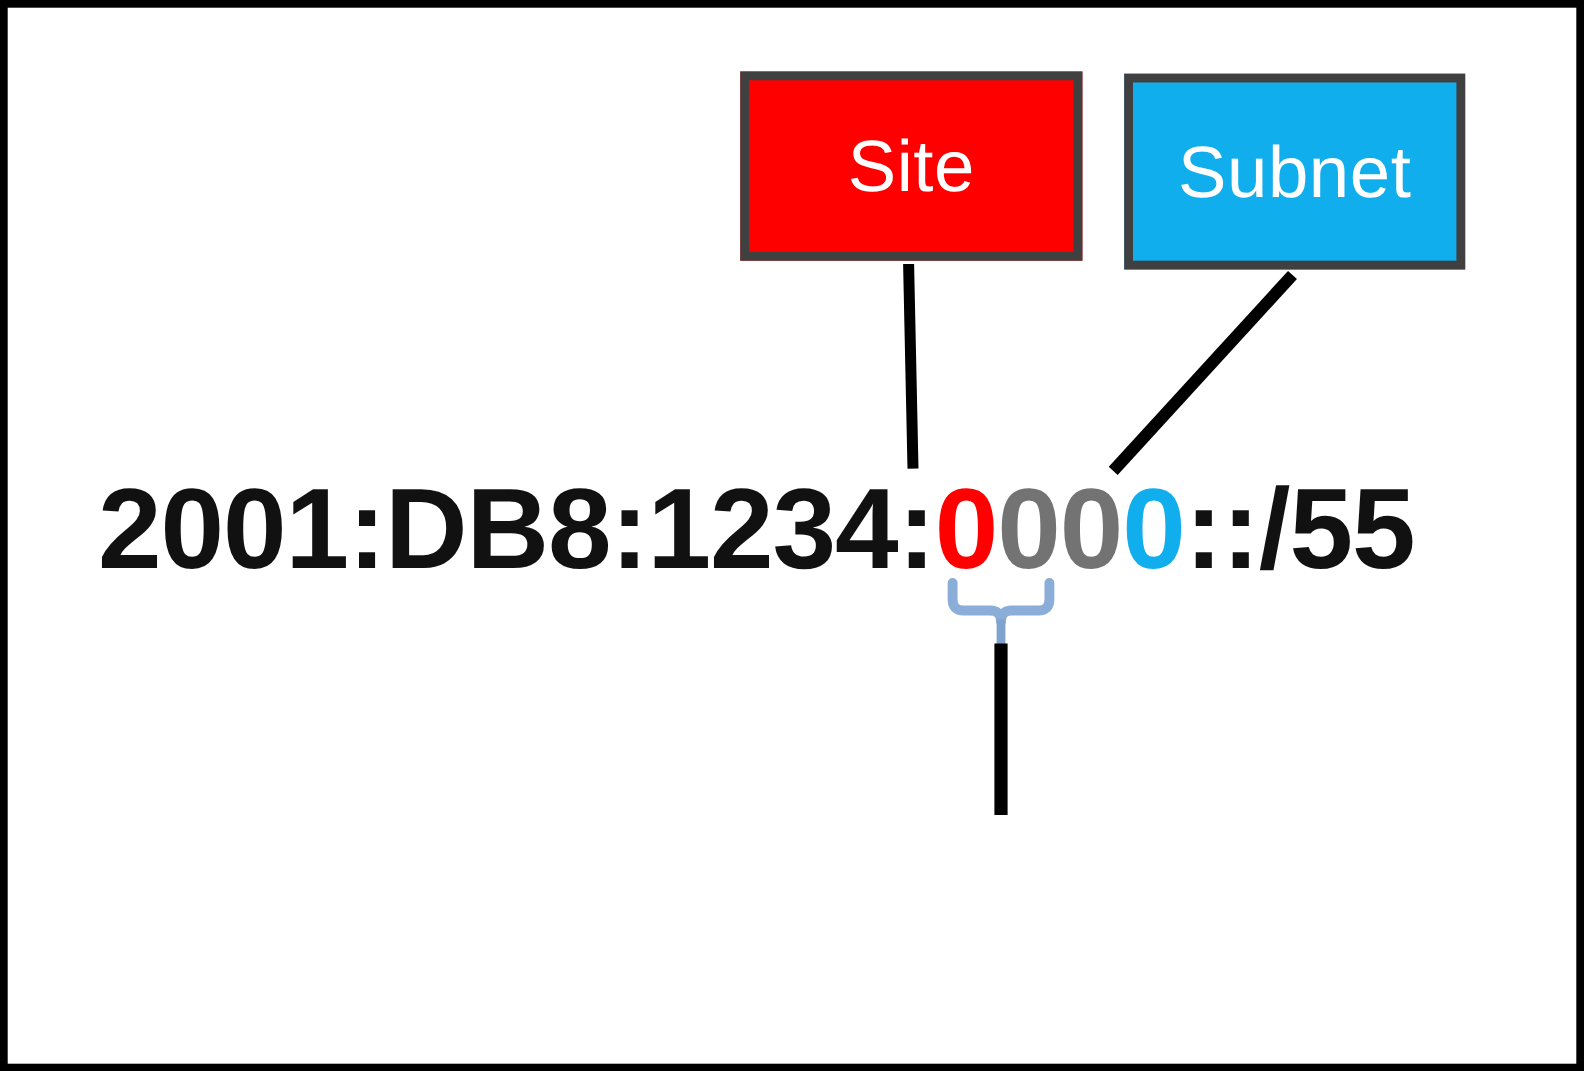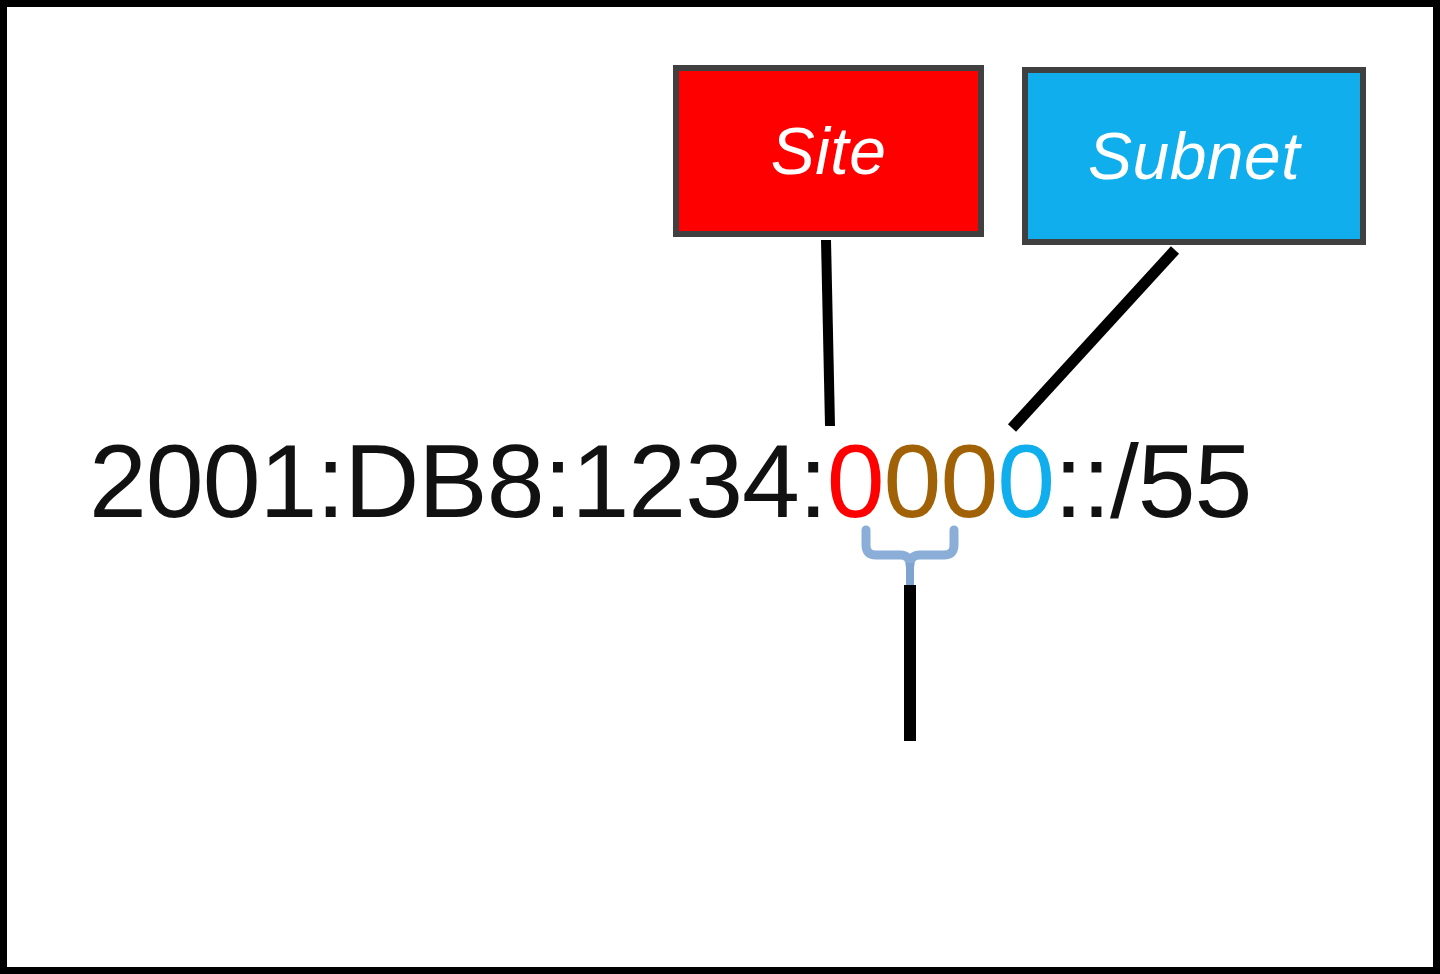--- a/index.html
+++ b/index.html
@@ -29,46 +29,45 @@
     top: 0;
     width: 1440px;
     height: 974px;
     pointer-events: none;
   }
 
   
   .node-box {
     position: absolute;
     box-sizing: border-box;
-    border: 6px solid #404040;
+    border: 8px solid #404040;
     display: flex;
     align-items: center;
     justify-content: center;
     color: #ffffff;
     font-weight: 400;
     font-family: "Liberation Sans", sans-serif;
     line-height: 1;
     letter-spacing: 0.5px;
     user-select: none;
-    font-style: italic;
   }
 
   #box-site {
     left: 666px;
     top: 58px;
     width: 311px;
     height: 172px;
     background: #ff0000;
     font-size: 66px;
   }
 
   #box-subnet {
     left: 1015px;
     top: 60px;
-    width: 344px;
+    width: 310px;
     height: 178px;
     background: #10aeed;
     font-size: 66px;
   }
 
   #box-subsite {
     left: 716px;
     top: 732px;
     width: 372px;
     height: 174px;
@@ -78,32 +77,32 @@
 
   
   #ipv6-address {
     position: absolute;
     left: 82px;
     top: 424px;
     height: 100px;
     display: flex;
     align-items: center;
     font-family: "Liberation Sans", sans-serif;
-    font-weight: normal;
+    font-weight: bold;
     font-size: 104px;
     line-height: 1;
     letter-spacing: -1px;
     white-space: pre;
     color: #111111;
     user-select: none;
   }
   #ipv6-address .seg { display: inline-block; }
   .seg-prefix   { color: #111111; }
   .seg-site     { color: #fe0000; }
-  .seg-subsite  { color: #a16207; }
+  .seg-subsite  { color: #737373; }
   .seg-subnet   { color: #10aeed; }
   .seg-suffix   { color: #111111; }
 </style>
 </head>
 <body>
 
 <div id="diagram-canvas">
 
   <svg id="connector-layer" viewBox="0 0 1440 974" width="1440" height="974" xmlns="http://www.w3.org/2000/svg">
 

